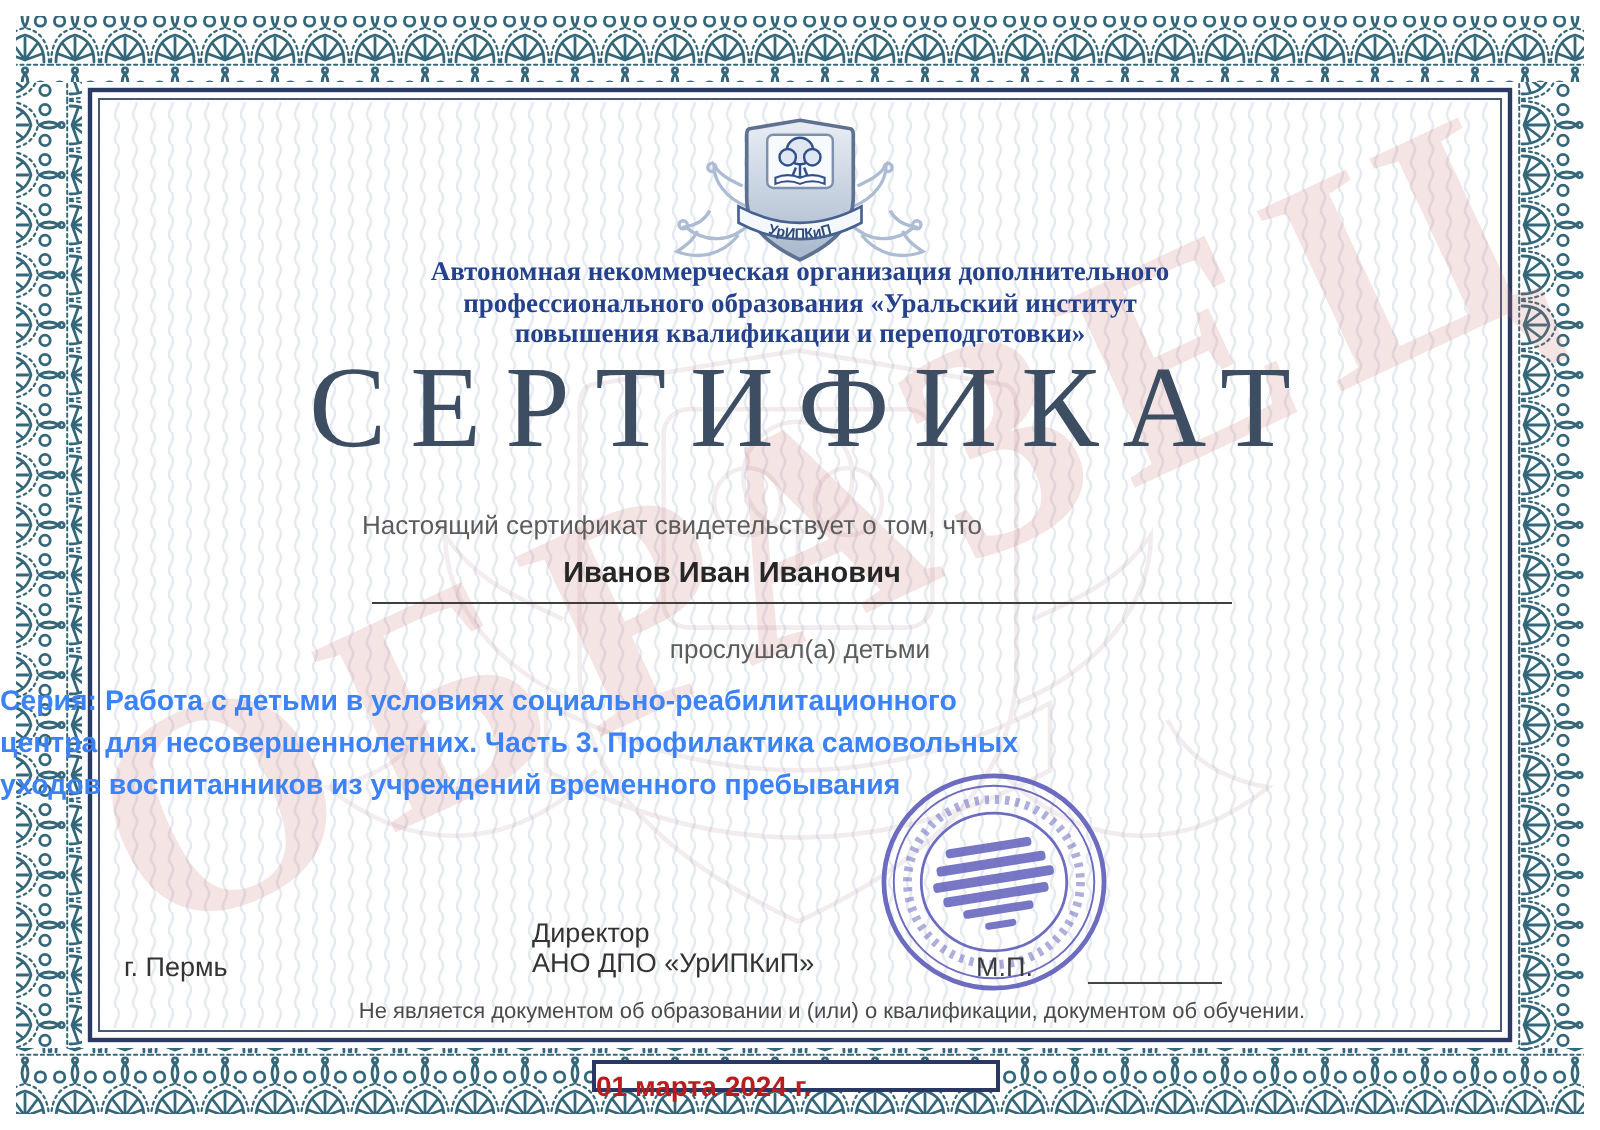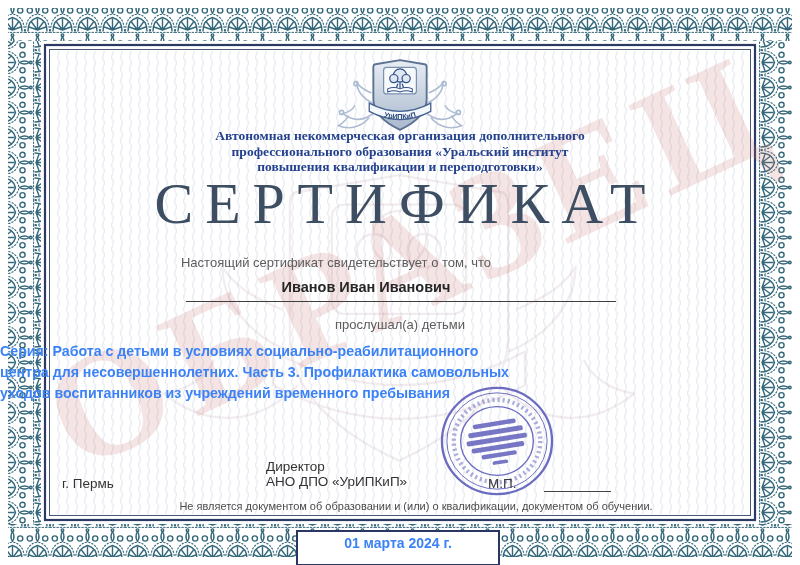--- a/index.html
+++ b/index.html
@@ -41,23 +41,23 @@
   .city{position:absolute;left:62px;top:476px;font-size:13.5px;color:#333;}
   .director{position:absolute;left:266px;top:460px;font-size:13.5px;color:#333;
     line-height:14.5px;}
   .stamp-svg{position:absolute;left:438px;top:384px;opacity:0.9;}
   .mp{position:absolute;left:488px;top:476px;font-size:13.5px;color:#3a3a3a;z-index:3;}
   .sig-line{position:absolute;left:544px;top:491px;width:67px;height:0;
     border-top:1.4px solid #444;}
   .disclaimer{position:absolute;left:0;top:500px;width:800px;text-align:center;
     font-size:11px;color:#4a4a4a;margin-left:16px;}
   .datebox{
-    position:absolute;left:296px;top:530px;width:204px;height:36px;z-index:4;
+    position:absolute;left:296px;top:530px;width:204px;height:16px;z-index:4;
     background:#ffffff;border:2px solid #2a3763;box-sizing:border-box;
-    text-align:center;line-height:23px;font-size:14px;font-weight:bold;color:#3b82f6;
+    text-align:left;line-height:23px;font-size:14px;font-weight:bold;color:#b91c1c;
   }
 </style>
 </head>
 <body>
 
 <div class="page">
 
   <svg class="bg-svg" width="800" height="565" aria-hidden="true">
     <defs>
       <pattern id="ornH" width="25" height="33" patternUnits="userSpaceOnUse">

